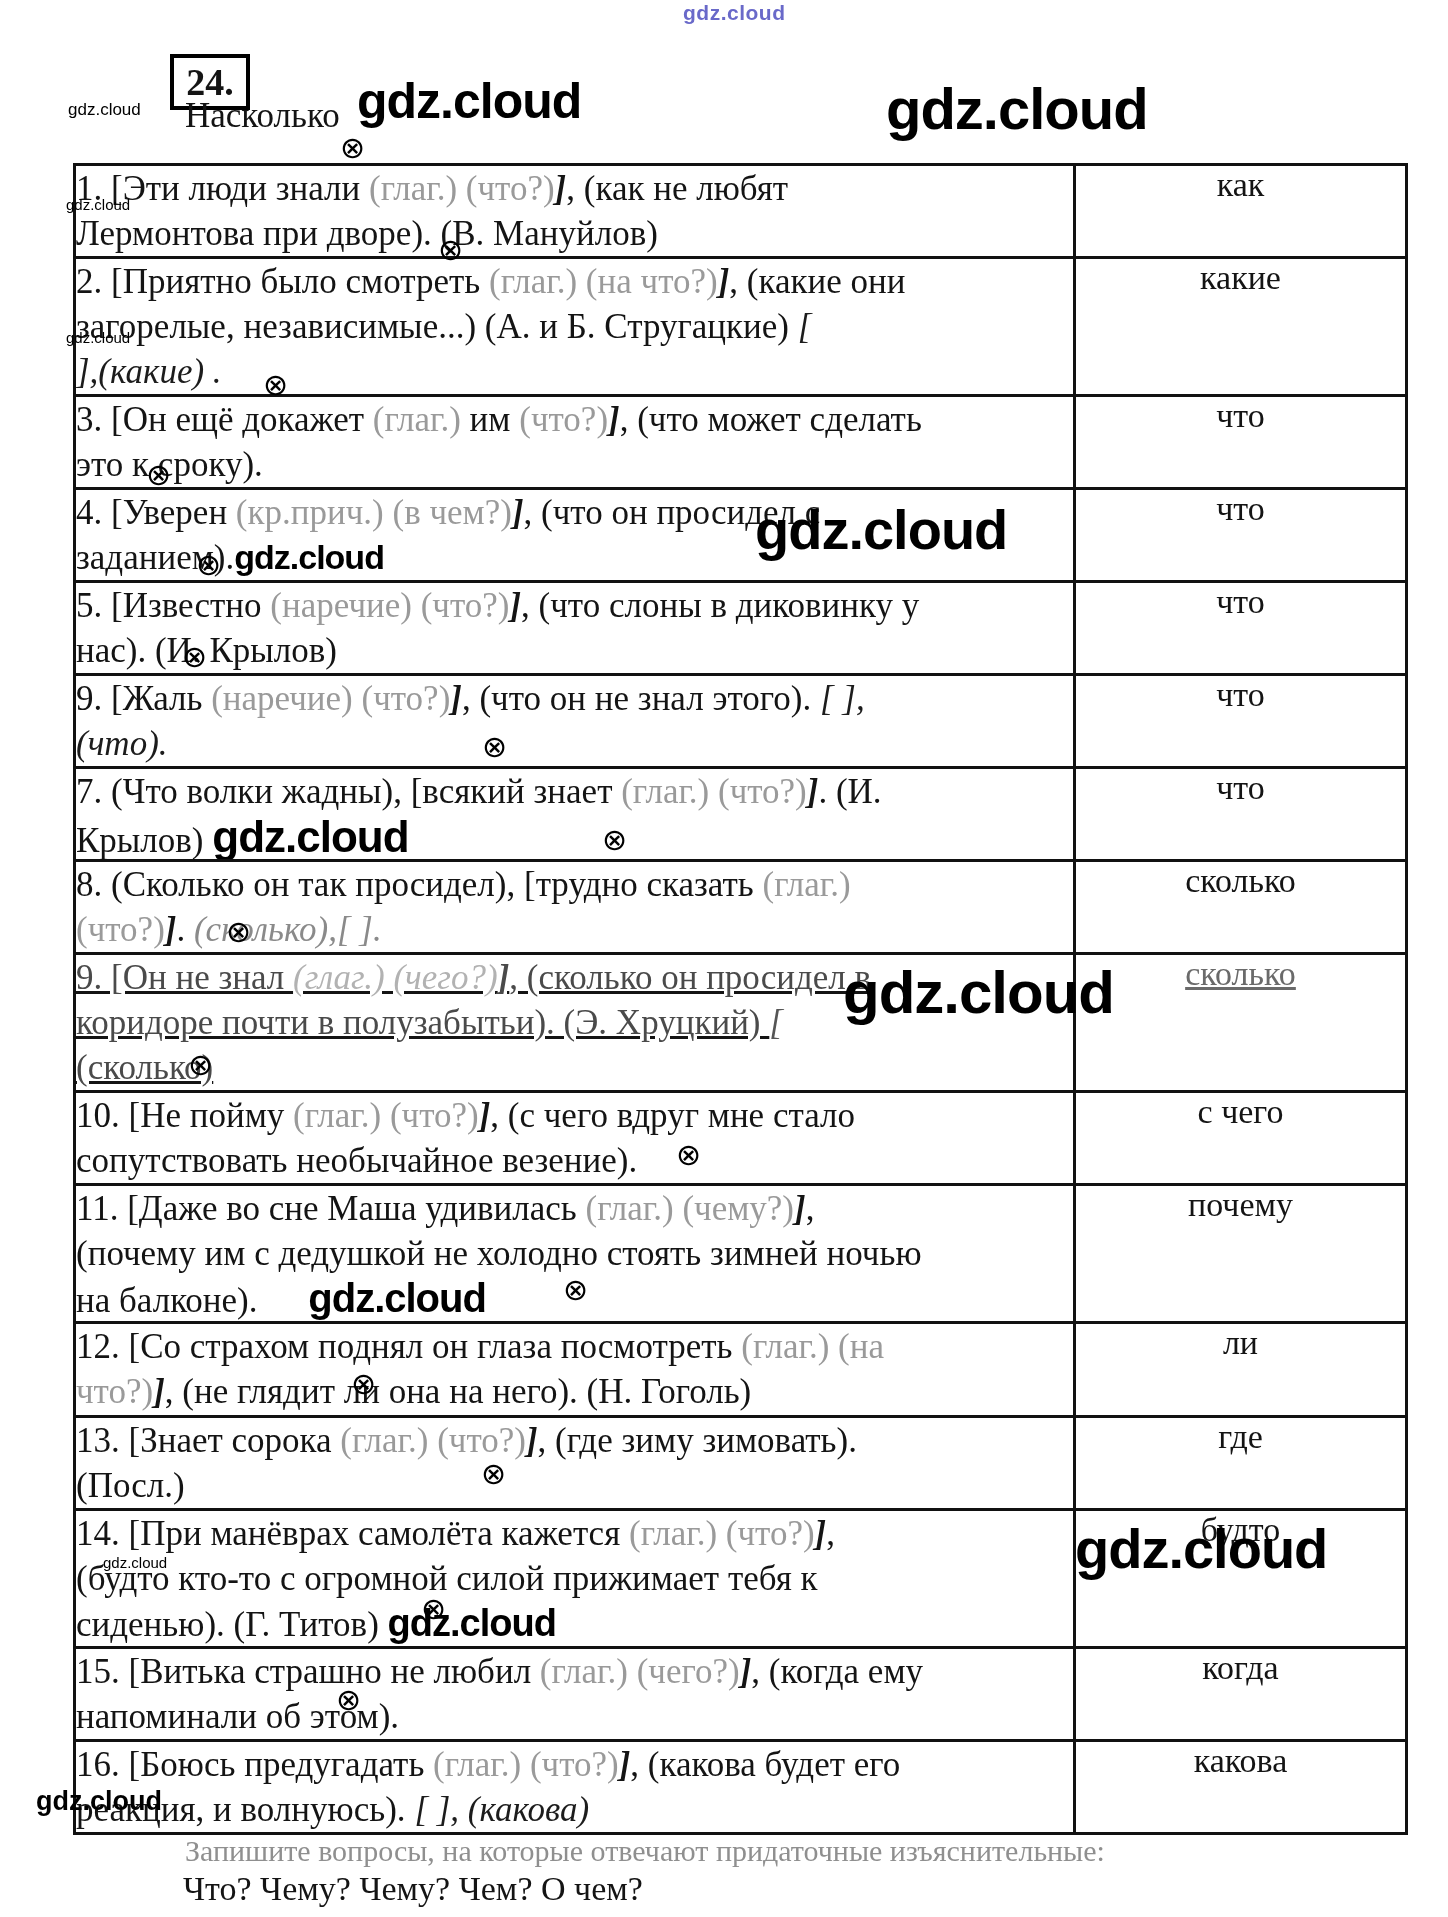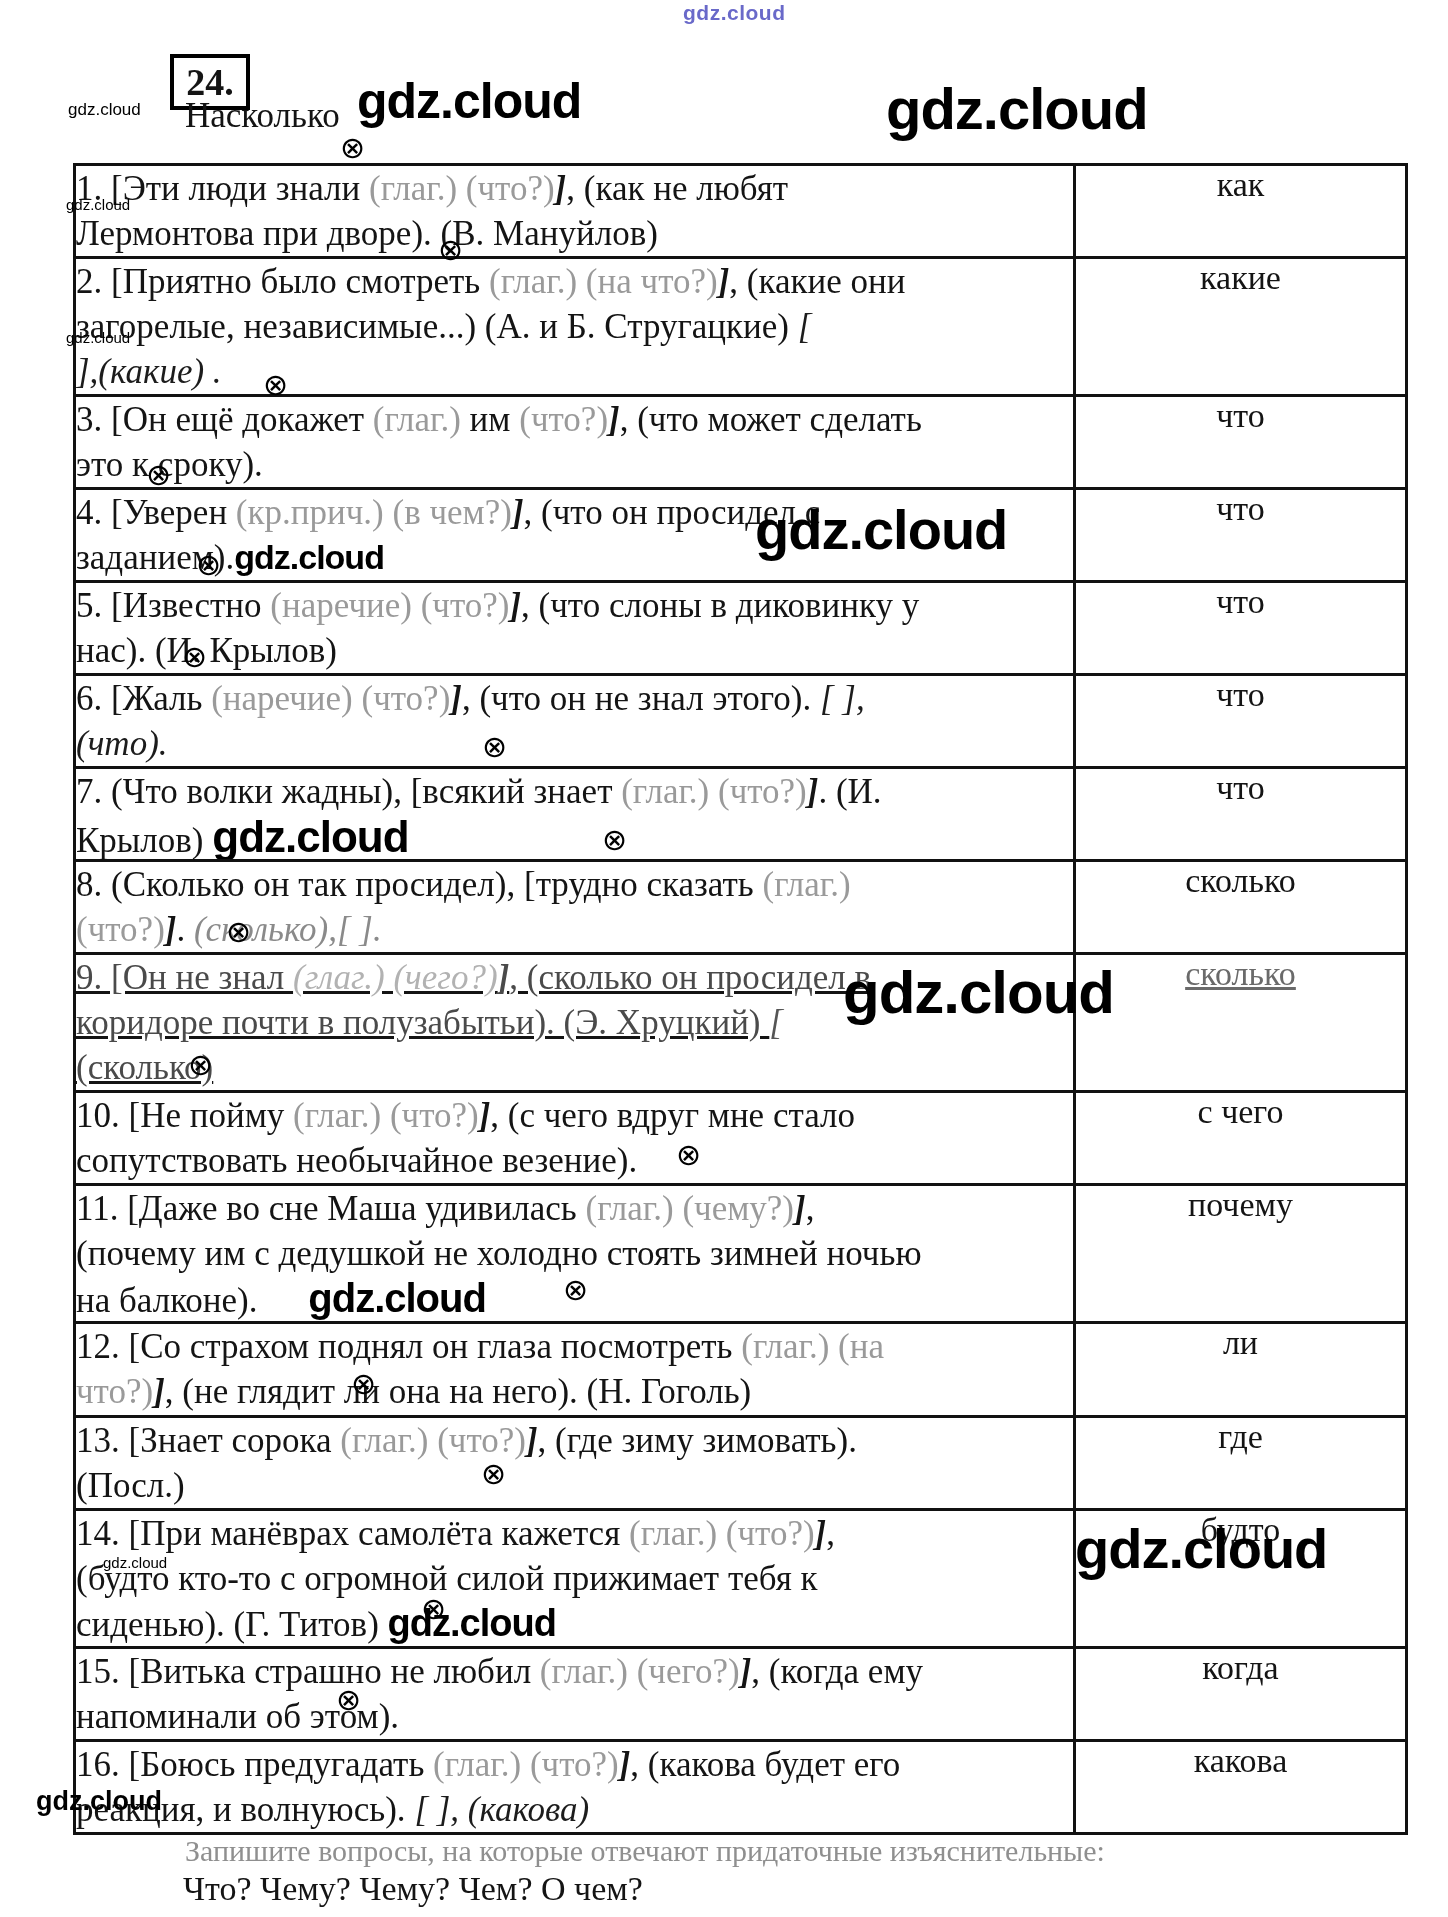--- a/index.html
+++ b/index.html
@@ -99,21 +99,21 @@
         </tr>
         <tr style="height: 92px;">
           <td class="sent">
             <div class="line"><span class="sg-n">5. [Известно </span><span class="sg-g">(наречие) (что?)</span><span class="sg-b">]</span><span class="sg-n">, (что слоны в диковинку у</span></div>
             <div class="line"><span class="sg-n">нас). (И. Крылов)</span></div>
           </td>
           <td class="ans">что</td>
         </tr>
         <tr style="height: 90px;">
           <td class="sent">
-            <div class="line"><span class="sg-n">6. [Жаль </span><span class="sg-g">(наречие) (что?)</span><span class="sg-b">]</span><span class="sg-n">, (что он не знал этого). </span><span class="sg-i">[  ],</span></div>
+            <div class="line"><span class="sg-n">9. [Жаль </span><span class="sg-g">(наречие) (что?)</span><span class="sg-b">]</span><span class="sg-n">, (что он не знал этого). </span><span class="sg-i">[  ],</span></div>
             <div class="line"><span class="sg-i">(что).</span></div>
           </td>
           <td class="ans">что</td>
         </tr>
         <tr style="height: 93px;">
           <td class="sent">
             <div class="line"><span class="sg-n">7. (Что волки жадны), [всякий знает </span><span class="sg-g">(глаг.) (что?)</span><span class="sg-b">]</span><span class="sg-n">. (И.</span></div>
             <div class="line"><span class="sg-n">Крылов) </span><span class="sg-w" style="font-size: 44px;">gdz.cloud</span></div>
           </td>
           <td class="ans">что</td>

